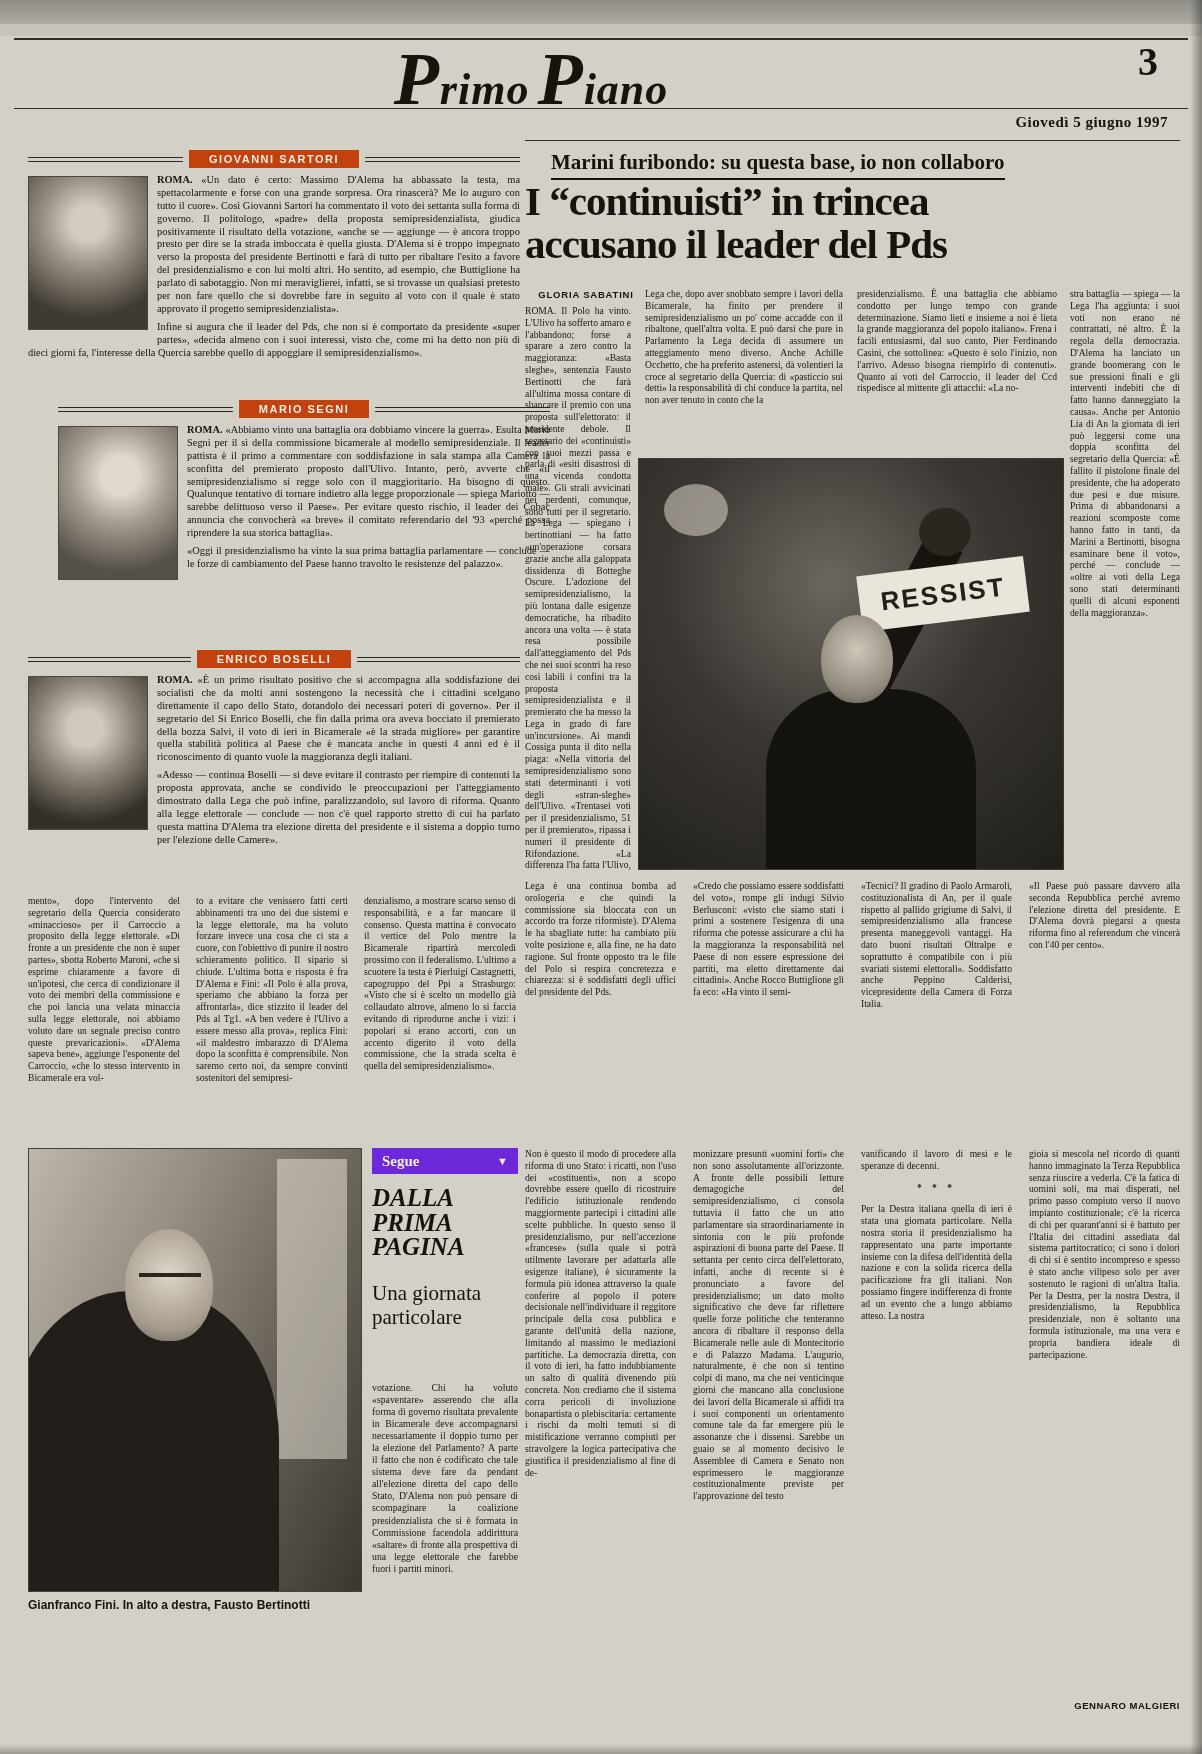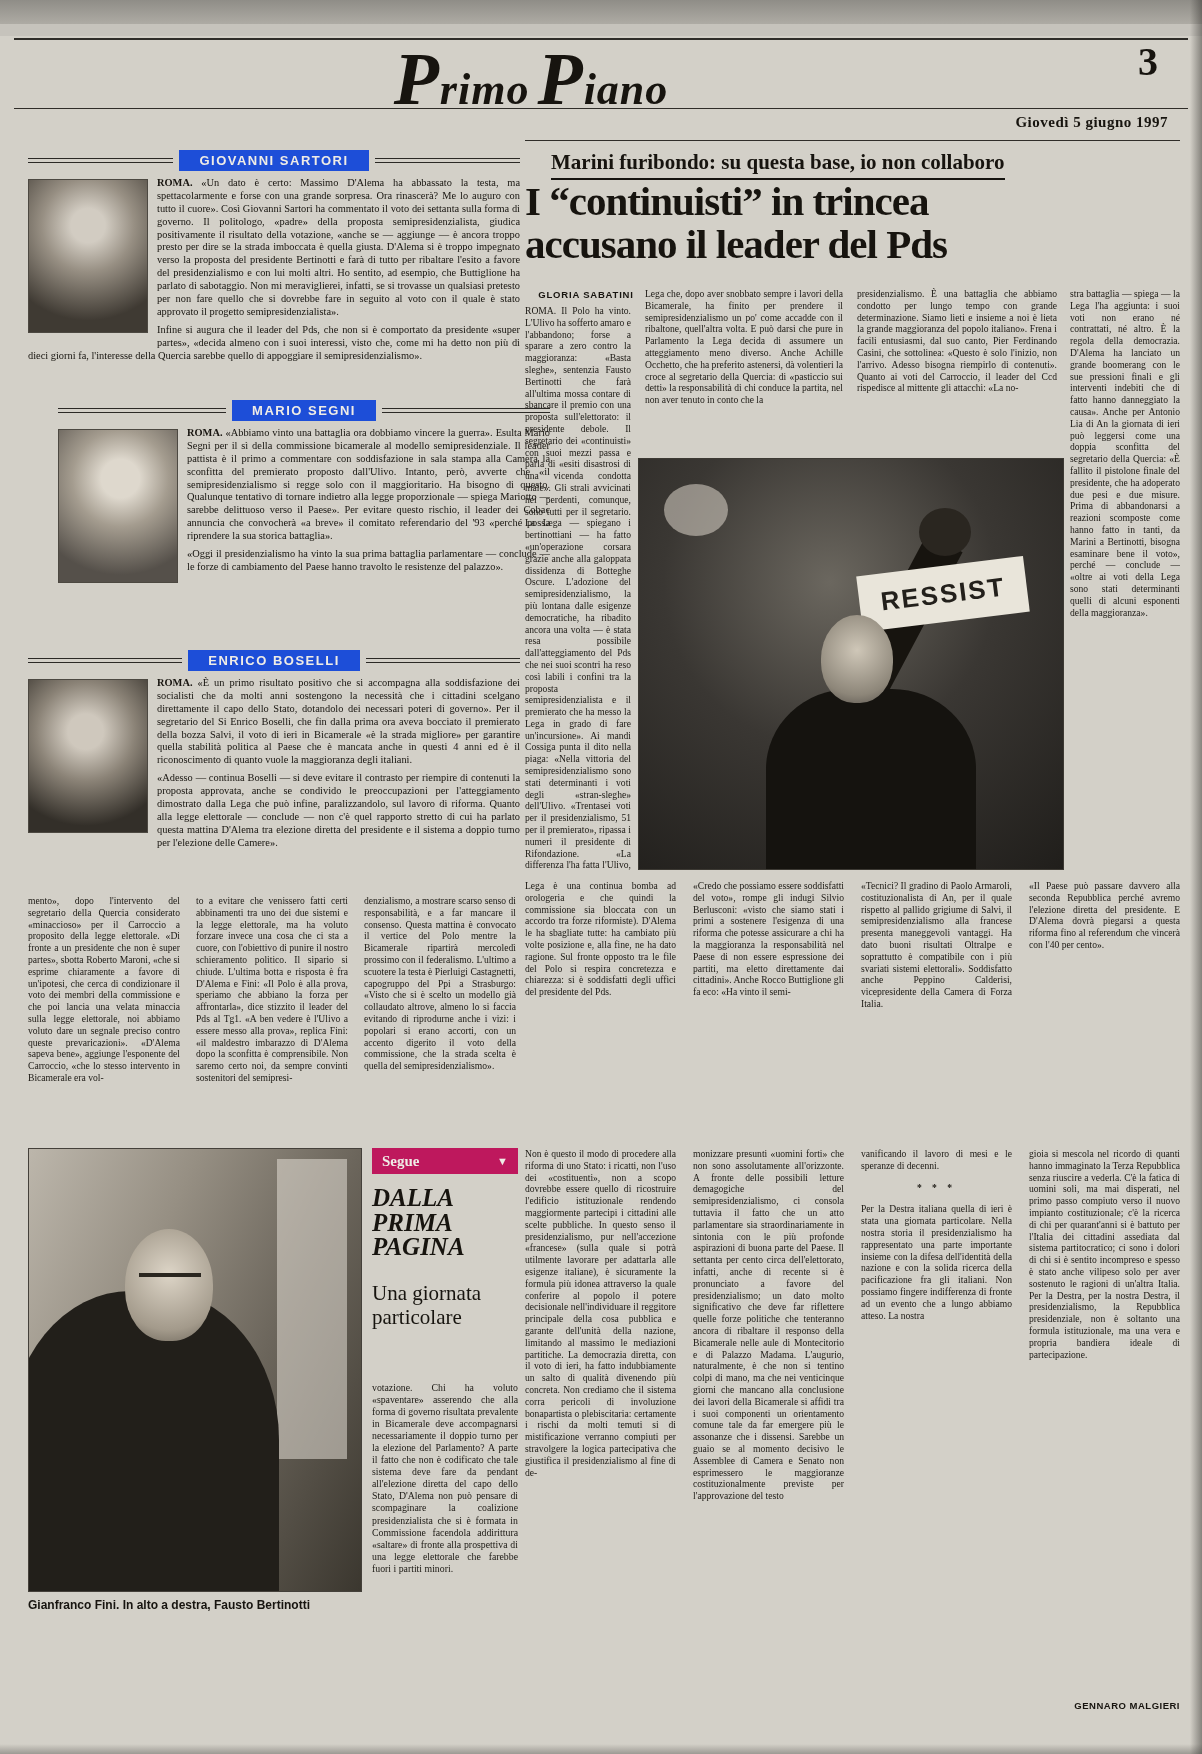--- a/index.html
+++ b/index.html
@@ -16,22 +16,22 @@
   .masthead{position:absolute;top:42px;left:0;right:140px;text-align:center;line-height:1;}
   .mast-word{display:inline-block;font-style:italic;font-weight:bold;font-size:44px;letter-spacing:1px;}
   .mast-word::first-letter{font-size:74px;}
   .mast-word + .mast-word{margin-left:4px;}
   .page-number{position:absolute;top:38px;right:44px;font-size:40px;font-weight:bold;}
   .date-line{position:absolute;top:114px;right:34px;font-size:15px;font-weight:bold;letter-spacing:.5px;}
   
   .box{position:absolute;left:28px;width:492px;}
   .box-header{display:flex;align-items:center;gap:6px;margin-bottom:6px;}
   .hline{flex:1;height:3px;border-top:1px solid #2b2925;border-bottom:1px solid #2b2925;}
-  .box-title{background:#1d4ed8;color:#efece6;font-family:"Liberation Sans",sans-serif;font-weight:bold;
-             font-size:13px;letter-spacing:1.5px;padding:3px 20px;white-space:nowrap;text-align:center;}
+  .box-title{background:#c2410c;color:#efece6;font-family:"Liberation Sans",sans-serif;font-weight:bold;
+             font-size:11px;letter-spacing:1.5px;padding:3px 20px;white-space:nowrap;text-align:center;}
   .box-body{font-size:10.4px;line-height:1.24;text-align:justify;overflow:hidden;}
   .box-body p{margin:0 0 5px;}
   .dl{font-weight:bold;}
   .portrait{float:left;width:118px;height:152px;margin:2px 9px 4px 0;border:1px solid #4c4841;}
   .ph-sartori{background:radial-gradient(circle at 50% 30%,#d2ccc2 14%,#978f83 38%,#3f3a33 78%);}
   .ph-segni{background:radial-gradient(circle at 52% 32%,#ded8cd 16%,#a49c8f 40%,#55504a 80%);}
   .ph-boselli{background:radial-gradient(circle at 48% 34%,#cfc8bd 15%,#8b8377 42%,#332f29 80%);}
   
   .kicker{position:absolute;left:525px;top:150px;width:655px;font-size:21px;font-weight:bold;}
   .kicker span{display:inline-block;border-bottom:2px solid #15130f;padding-bottom:3px;margin-left:26px;}
@@ -55,21 +55,21 @@
   
   .fini-photo{position:absolute;left:28px;top:1148px;width:332px;height:442px;border:1px solid #44403a;overflow:hidden;
               background:linear-gradient(115deg,#bcb6ab 0%,#968f83 32%,#6b655b 62%,#3b372f 100%);}
   .fini-photo .poster{position:absolute;right:14px;top:10px;width:70px;height:300px;background:rgba(228,223,213,.55);}
   .fini-photo .figure{position:absolute;left:-20px;bottom:-30px;width:270px;height:330px;border-radius:45% 45% 0 0;background:#221f1a;}
   .fini-photo .face{position:absolute;left:96px;top:80px;width:88px;height:112px;border-radius:50% 50% 46% 46%;
                     background:radial-gradient(circle at 50% 40%,#ddd5c7,#a39a8b 70%,#6a6358);}
   .fini-photo .glasses{position:absolute;left:110px;top:124px;width:62px;height:10px;border-top:4px solid #2a261f;}
   .caption{position:absolute;left:28px;top:1598px;width:332px;font-family:"Liberation Sans",sans-serif;
            font-size:12px;font-weight:bold;line-height:1.3;}
-  .segue-bar{position:absolute;left:372px;top:1148px;width:146px;height:26px;background:#be185d;color:#efece6;
+  .segue-bar{position:absolute;left:372px;top:1148px;width:146px;height:26px;background:#6d28d9;color:#efece6;
              display:flex;align-items:center;justify-content:space-between;padding:0 10px;box-sizing:border-box;
              font-weight:bold;font-size:15px;}
   .segue-arrow{font-size:11px;}
   .segue-origin{position:absolute;left:372px;top:1186px;width:146px;font-style:italic;font-weight:bold;font-size:25px;line-height:.98;}
   .segue-headline{position:absolute;left:372px;top:1282px;width:146px;font-size:21px;line-height:1.12;}
   .stars{text-align:center;font-weight:bold;letter-spacing:4px;margin:10px 0;}
   .signature{position:absolute;left:1029px;top:1700px;width:151px;text-align:right;
              font-family:"Liberation Sans",sans-serif;font-size:9.5px;font-weight:bold;letter-spacing:.5px;}
 </style>
 </head>

